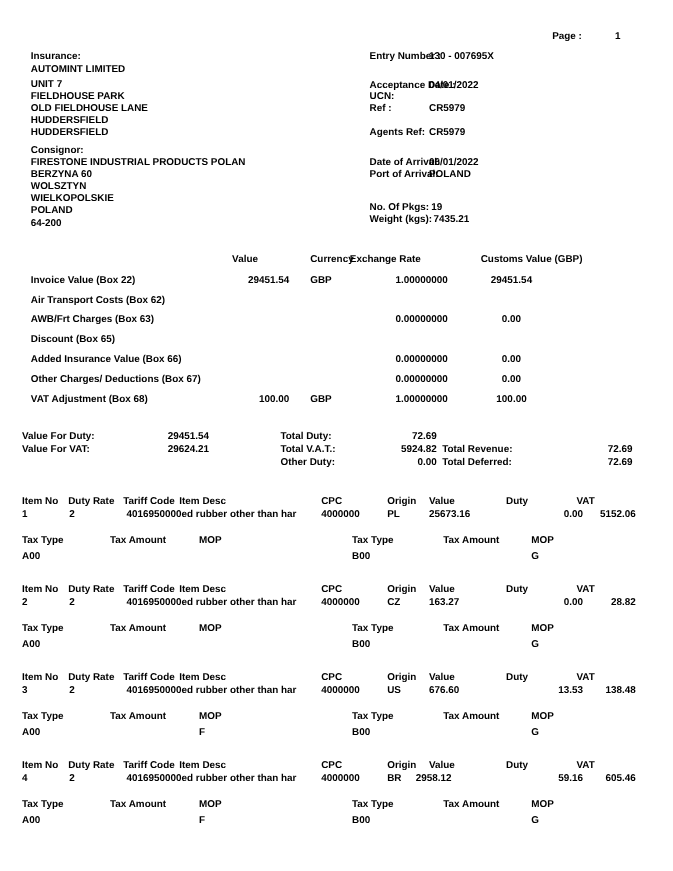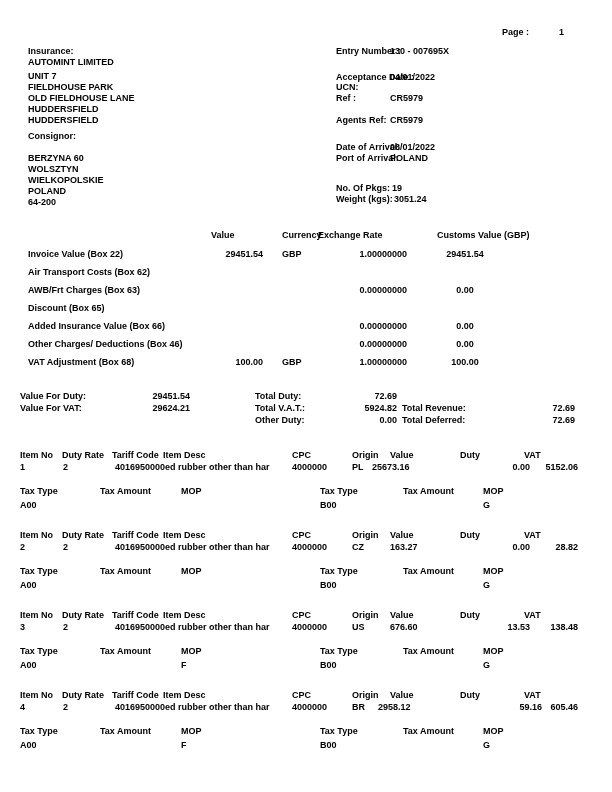--- a/index.html
+++ b/index.html
@@ -23,20 +23,21 @@
 
   <span class="t" style="left:28px;top:46px">Insurance:</span>
   <span class="t" style="left:28px;top:57px">AUTOMINT LIMITED</span>
   <span class="t" style="left:28px;top:71px">UNIT 7</span>
   <span class="t" style="left:28px;top:82px">FIELDHOUSE PARK</span>
   <span class="t" style="left:28px;top:93px">OLD FIELDHOUSE LANE</span>
   <span class="t" style="left:28px;top:104px">HUDDERSFIELD</span>
   <span class="t" style="left:28px;top:115px">HUDDERSFIELD</span>
 
   <span class="t" style="left:28px;top:131px">Consignor:</span>
+  <span class="t" style="left:28px;top:142px">FIRESTONE INDUSTRIAL PRODUCTS POLAN</span>
   <span class="t" style="left:28px;top:153px">BERZYNA 60</span>
   <span class="t" style="left:28px;top:164px">WOLSZTYN</span>
   <span class="t" style="left:28px;top:175px">WIELKOPOLSKIE</span>
   <span class="t" style="left:28px;top:186px">POLAND</span>
   <span class="t" style="left:28px;top:197px">64-200</span>
 
   <span class="t" style="left:336px;top:46px">Entry Number :</span>
   <span class="t" style="left:390px;top:46px">130 - 007695X</span>
   <span class="t" style="left:336px;top:72px">Acceptance Date :</span>
   <span class="t" style="left:390px;top:72px">04/01/2022</span>
@@ -46,21 +47,21 @@
   <span class="t" style="left:390px;top:93px">CR5979</span>
   <span class="t" style="left:336px;top:115px">Agents Ref:</span>
   <span class="t" style="left:390px;top:115px">CR5979</span>
   <span class="t" style="left:336px;top:142px">Date of Arrival:</span>
   <span class="t" style="left:390px;top:142px">06/01/2022</span>
   <span class="t" style="left:336px;top:153px">Port of Arrival:</span>
   <span class="t" style="left:390px;top:153px">POLAND</span>
   <span class="t" style="left:336px;top:183px">No. Of Pkgs:</span>
   <span class="t" style="left:392px;top:183px">19</span>
   <span class="t" style="left:336px;top:194px">Weight (kgs):</span>
-  <span class="t" style="left:394px;top:194px">3051.24</span>
+  <span class="t" style="left:394px;top:194px">7435.21</span>
 
   <span class="t" style="left:211px;top:230px">Value</span>
   <span class="t" style="left:282px;top:230px">Currency</span>
   <span class="t" style="left:318px;top:230px">Exchange Rate</span>
   <span class="t" style="left:437px;top:230px">Customs Value (GBP)</span>
 
   <span class="t" style="left:28px;top:249px">Invoice Value (Box 22)</span>
   <span class="t num" style="left:180px;top:249px;width:83px">29451.54</span>
   <span class="t" style="left:282px;top:249px">GBP</span>
   <span class="t num" style="left:300px;top:249px;width:107px">1.00000000</span>
@@ -83,21 +84,21 @@
   <span class="t" style="left:282px;top:303px"></span>
   <span class="t num" style="left:300px;top:303px;width:107px"></span>
   <span class="t ctr" style="left:420px;top:303px;width:90px"></span>
 
   <span class="t" style="left:28px;top:321px">Added Insurance Value (Box 66)</span>
   <span class="t num" style="left:180px;top:321px;width:83px"></span>
   <span class="t" style="left:282px;top:321px"></span>
   <span class="t num" style="left:300px;top:321px;width:107px">0.00000000</span>
   <span class="t ctr" style="left:420px;top:321px;width:90px">0.00</span>
 
-  <span class="t" style="left:28px;top:339px">Other Charges/ Deductions (Box 46)</span>
+  <span class="t" style="left:28px;top:339px">Other Charges/ Deductions (Box 67)</span>
   <span class="t num" style="left:180px;top:339px;width:83px"></span>
   <span class="t" style="left:282px;top:339px"></span>
   <span class="t num" style="left:300px;top:339px;width:107px">0.00000000</span>
   <span class="t ctr" style="left:420px;top:339px;width:90px">0.00</span>
 
   <span class="t" style="left:28px;top:357px">VAT Adjustment (Box 68)</span>
   <span class="t num" style="left:180px;top:357px;width:83px">100.00</span>
   <span class="t" style="left:282px;top:357px">GBP</span>
   <span class="t num" style="left:300px;top:357px;width:107px">1.00000000</span>
   <span class="t ctr" style="left:420px;top:357px;width:90px">100.00</span>
@@ -127,21 +128,21 @@
   <span class="t" style="left:352px;top:450px">Origin</span>
   <span class="t" style="left:390px;top:450px">Value</span>
   <span class="t" style="left:460px;top:450px">Duty</span>
   <span class="t" style="left:524px;top:450px">VAT</span>
   <span class="t" style="left:20px;top:462px">1</span>
   <span class="t" style="left:63px;top:462px">2</span>
   <span class="t" style="left:115px;top:462px">4016950000</span>
   <span class="t" style="left:165px;top:462px">ed rubber other than har</span>
   <span class="t" style="left:292px;top:462px">4000000</span>
   <span class="t" style="left:352px;top:462px">PL</span>
-  <span class="t" style="left:372px;top:462px">25673.16</span>
+  <span class="t" style="left:390px;top:462px">25673.16</span>
   <span class="t num" style="left:440px;top:462px;width:90px">0.00</span>
   <span class="t num" style="left:478px;top:462px;width:100px">5152.06</span>
   <span class="t" style="left:20px;top:486px">Tax Type</span>
   <span class="t" style="left:100px;top:486px">Tax Amount</span>
   <span class="t" style="left:181px;top:486px">MOP</span>
   <span class="t" style="left:320px;top:486px">Tax Type</span>
   <span class="t" style="left:403px;top:486px">Tax Amount</span>
   <span class="t" style="left:483px;top:486px">MOP</span>
   <span class="t" style="left:20px;top:500px">A00</span>
   <span class="t" style="left:100px;top:500px"></span>
@@ -221,21 +222,21 @@
   <span class="t" style="left:390px;top:690px">Value</span>
   <span class="t" style="left:460px;top:690px">Duty</span>
   <span class="t" style="left:524px;top:690px">VAT</span>
   <span class="t" style="left:20px;top:702px">4</span>
   <span class="t" style="left:63px;top:702px">2</span>
   <span class="t" style="left:115px;top:702px">4016950000</span>
   <span class="t" style="left:165px;top:702px">ed rubber other than har</span>
   <span class="t" style="left:292px;top:702px">4000000</span>
   <span class="t" style="left:352px;top:702px">BR</span>
   <span class="t" style="left:378px;top:702px">2958.12</span>
-  <span class="t num" style="left:452px;top:702px;width:90px">59.16</span>
+  <span class="t num" style="left:440px;top:702px;width:90px">59.16</span>
   <span class="t num" style="left:478px;top:702px;width:100px">605.46</span>
   <span class="t" style="left:20px;top:726px">Tax Type</span>
   <span class="t" style="left:100px;top:726px">Tax Amount</span>
   <span class="t" style="left:181px;top:726px">MOP</span>
   <span class="t" style="left:320px;top:726px">Tax Type</span>
   <span class="t" style="left:403px;top:726px">Tax Amount</span>
   <span class="t" style="left:483px;top:726px">MOP</span>
   <span class="t" style="left:20px;top:740px">A00</span>
   <span class="t" style="left:100px;top:740px"></span>
   <span class="t" style="left:181px;top:740px">F</span>

